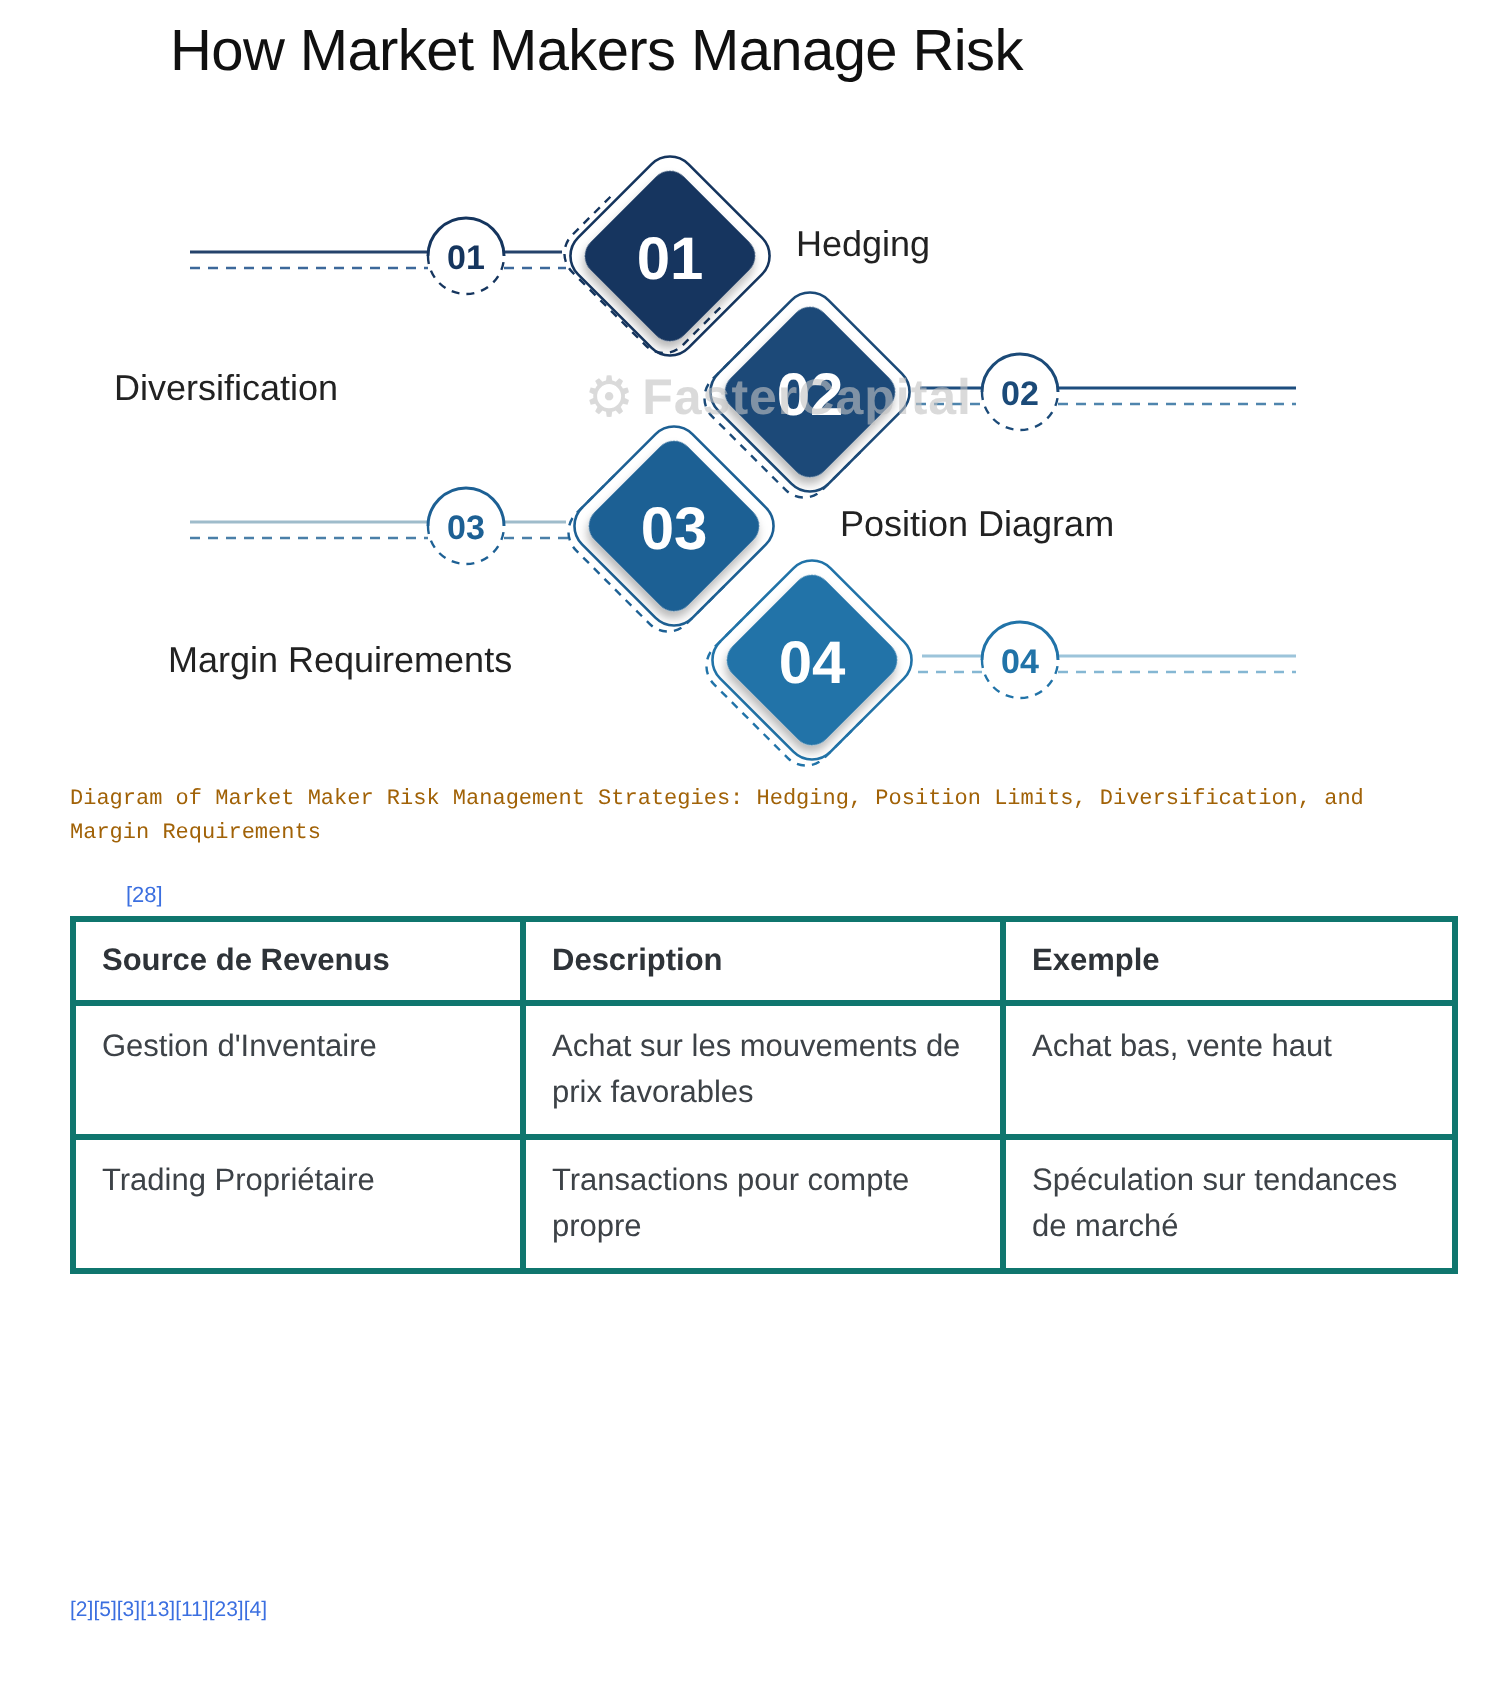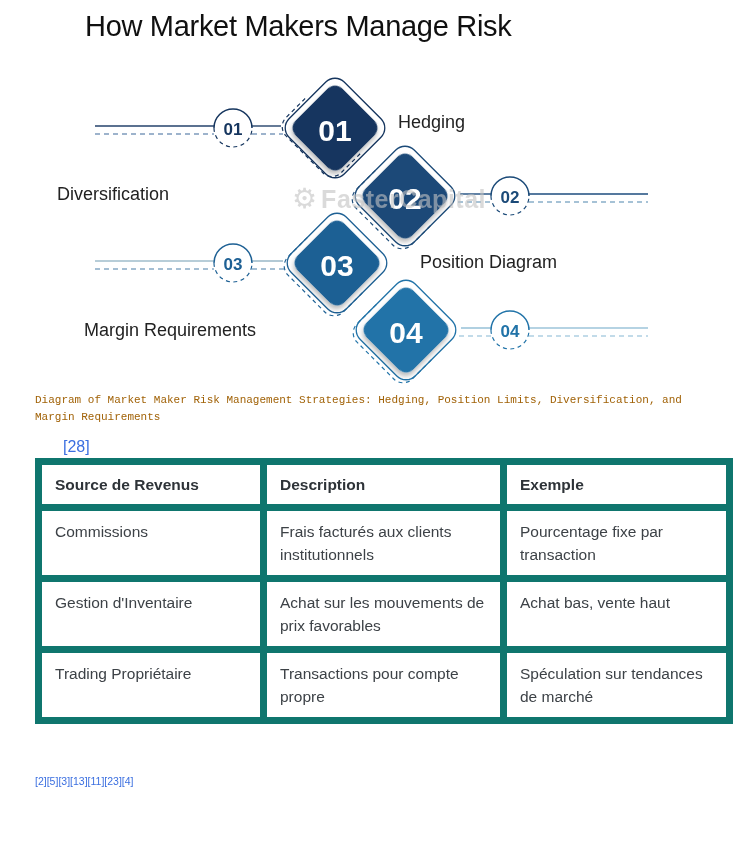--- a/index.html
+++ b/index.html
@@ -23,37 +23,37 @@
     position:absolute; left:292px; top:124px; display:flex; align-items:center; gap:4px;
     color:#c3c3c3; opacity:0.6; pointer-events:none;
   }
   .watermark .gear { font-size:28px; line-height:30px; }
   .watermark .wm-text { font-size:25px; font-weight:700; letter-spacing:0.5px; }
   .caption {
     position:absolute; left:35px; top:392px; width:680px; font-size:11px;
     line-height:1.55; color:#a16207;font-family:Liberation Mono, monospace;
   }
   .ref-link {
-    color:#3b6fe0; text-decoration:none; font-size:16px;padding-left:28px;
+    color:#3b6fe0; text-decoration:none; font-size:11px;padding-left:28px;
   }
   .caption-ref { position:absolute; left:35px; top:438px; }
   .revenue-table {
     position:absolute; left:35px; top:458px; width:691px;
     border-collapse:collapse; table-layout:fixed;
   }
   .revenue-table th, .revenue-table td {
-    border:7px solid #0f766e; vertical-align:top; text-align:left;
+    border:3px solid #0f766e; vertical-align:top; text-align:left;
     font-size:15.5px; line-height:23px; color:#3d4247;
     padding:9px 10px 9px 13px;
   }
   .revenue-table th {
     font-weight:700; color:#2e3338; padding-top:10px; padding-bottom:9px; line-height:20px;
   }
   .col1 { width:225px; } .col2 { width:240px; } .col3 { width:226px; }
-  .footer-refs { position:absolute; left:35px; top:775px; font-size:10.5px; }
+  .footer-refs { position:absolute; left:35px; top:799px; font-size:10.5px; }
   .footer-refs a { color:#3b6fe0; text-decoration:none; }
 </style>
 </head>
 <body>
 
 <div class="page">
 
   <h1 class="title">How Market Makers Manage Risk</h1>
 
   <div class="diagram">
@@ -170,25 +170,20 @@
       </colgroup>
     <thead>
       <tr>
         <th>Source de Revenus</th>
         <th>Description</th>
         <th>Exemple</th>
       </tr>
     </thead>
     <tbody>
       <tr>
-        <td>Commissions</td>
-        <td>Frais facturés aux clients institutionnels</td>
-        <td>Pourcentage fixe par transaction</td>
-      </tr>
-      <tr>
         <td>Gestion d'Inventaire</td>
         <td>Achat sur les mouvements de prix favorables</td>
         <td>Achat bas, vente haut</td>
       </tr>
       <tr>
         <td>Trading Propriétaire</td>
         <td>Transactions pour compte propre</td>
         <td>Spéculation sur tendances de marché</td>
       </tr>
     </tbody>

